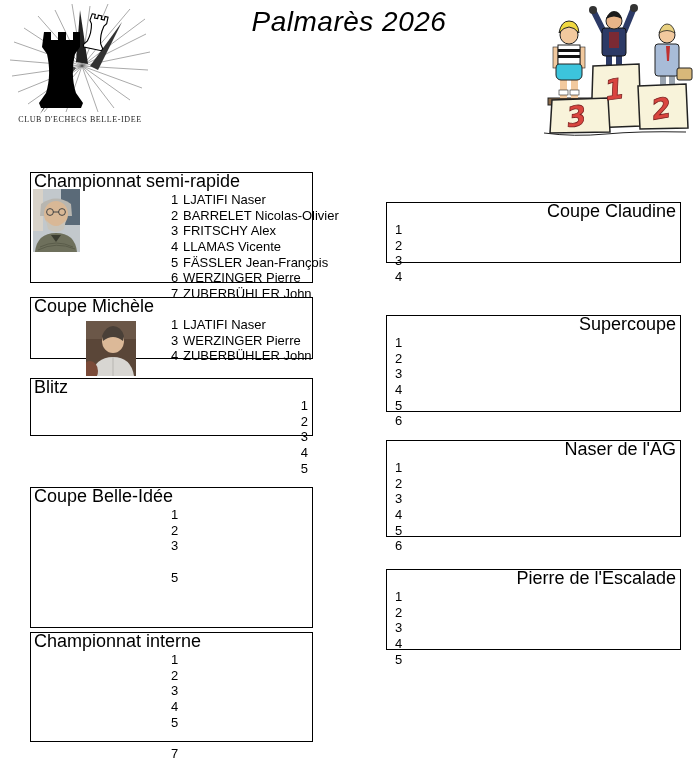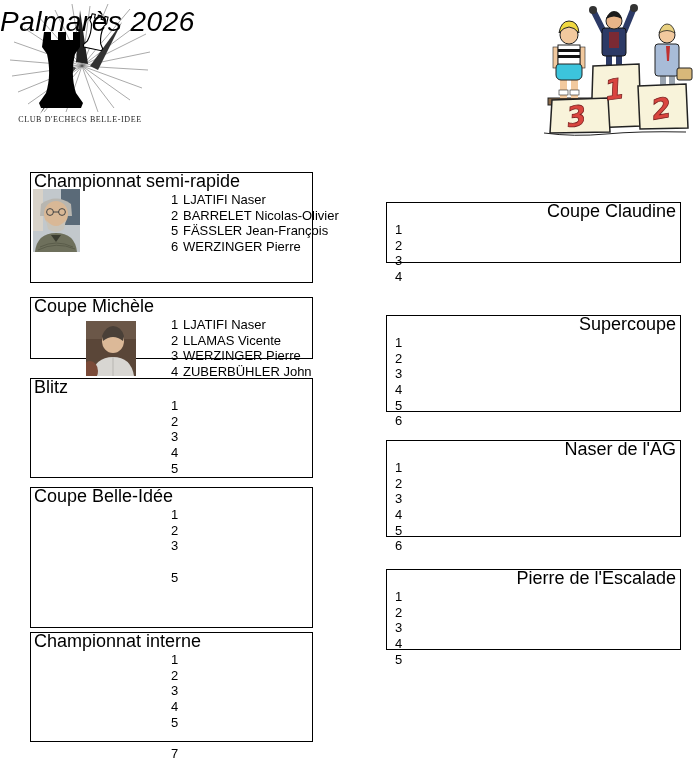--- a/index.html
+++ b/index.html
@@ -2,34 +2,34 @@
 <html><head>
 <meta charset="utf-8">
 <style>
   html,body{margin:0;padding:0;background:#fff;}
   .page{
     position:relative;width:698px;height:763px;background:#fff;
     font-family:"Liberation Sans", sans-serif;color:#000;overflow:hidden;
   }
   *{box-sizing:border-box;}
   .page-title{
-    position:absolute;top:6px;left:0;right:0;
+    position:absolute;top:6px;left:0;right:0;text-align:center;
     font-size:28px;font-style:italic;letter-spacing:0.5px;
   }
   .logo{position:absolute;left:10px;top:4px;width:140px;height:122px;}
   .podium{position:absolute;left:536px;top:2px;width:158px;height:136px;}
   .logo-caption{font-family:"Liberation Serif", serif;font-size:8px;letter-spacing:0.6px;fill:#222;}
   .podium-num{font-family:"DejaVu Sans", sans-serif;font-size:28px;font-weight:bold;font-style:italic;fill:#d9453f;stroke:#7a1f1f;stroke-width:0.8px;}
 
   .box{position:absolute;border:1px solid #000;background:#fff;}
   .left-col{left:30px;width:283px;}
   .right-col{left:386px;width:295px;}
   .b-semirapide{top:172px;height:111px;}
   .b-michele{top:297px;height:62px;}
-  .b-blitz{top:378px;height:100px;}
+  .b-blitz{top:378px;height:58px;text-align:right;}
   .b-belleidee{top:487px;height:141px;}
   .b-interne{top:632px;height:110px;}
   .b-claudine{top:202px;height:61px;}
   .b-supercoupe{top:315px;height:97px;}
   .b-blitzag{top:440px;height:97px;}
   .b-escalade{top:569px;height:81px;}
 
   .box-title{position:absolute;top:1px;left:3px;font-size:18px;line-height:15.7px;white-space:nowrap;}
   .right-col .box-title{left:auto;right:4px;}
   .rows{position:absolute;top:1px;left:0;right:0;margin-top:18px;}
@@ -160,47 +160,49 @@
         <path d="M7,58 q16,-8 33,0 M5,61 q18,-9 37,-1" stroke="#5a5c4a" stroke-width="1" fill="none"></path>
         <path d="M18,46 l5,7 5,-7" fill="#3a3c30"></path>
       </svg>
     </div>
     <div class="rows">
 
         <div class="row"><span class="rank">1</span><span class="name">LJATIFI Naser</span></div>
 
         <div class="row"><span class="rank">2</span><span class="name">BARRELET Nicolas-Olivier</span></div>
 
-
+        <div class="row"><span class="rank">3</span><span class="name">FRITSCHY Alex</span></div>
+
+        <div class="row"><span class="rank">4</span><span class="name">LLAMAS Vicente</span></div>
 
         <div class="row"><span class="rank">5</span><span class="name">FÄSSLER Jean-François</span></div>
 
         <div class="row"><span class="rank">6</span><span class="name">WERZINGER Pierre</span></div>
 
+        <div class="row"><span class="rank">7</span><span class="name">ZUBERBÜHLER John</span></div>
       </div>
   </div>
 
   <div class="box left-col b-michele">
     <div class="box-title">Coupe Michèle</div>
     <div class="photo photo-2">
       <svg viewBox="0 0 50 55" width="50" height="55">
         <rect width="50" height="55" fill="#5a4638"></rect>
         <rect width="50" height="18" fill="#6b5748"></rect>
         <ellipse cx="27" cy="20" rx="11" ry="12" fill="#dcb998"></ellipse>
         <path d="M16,15 q4,-10 11,-10 q8,0 11,10 l-1,5 q-10,-8 -20,0 z" fill="#4a4038"></path>
         <path d="M5,55 q4,-19 22,-19 q18,0 21,19 z" fill="#d8d6d2"></path>
         <path d="M27,36 v19" stroke="#b8b6b2" stroke-width="1"></path>
         <ellipse cx="4" cy="50" rx="8" ry="10" fill="#7a4a38"></ellipse>
       </svg>
     </div>
     <div class="rows">
 
         <div class="row"><span class="rank">1</span><span class="name">LJATIFI Naser</span></div>
 
-        <div class="row"><span class="rank">2</span><span class="name">LLAMAS Vicente</span></div>
 
         <div class="row"><span class="rank">3</span><span class="name">WERZINGER Pierre</span></div>
 
         <div class="row"><span class="rank">4</span><span class="name">ZUBERBÜHLER John</span></div>
       </div>
   </div>
 
   <div class="box left-col b-blitz">
     <div class="box-title">Blitz</div>
     <div class="rows">

